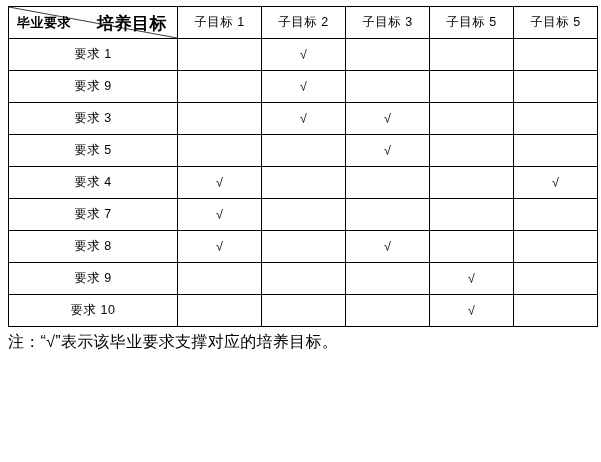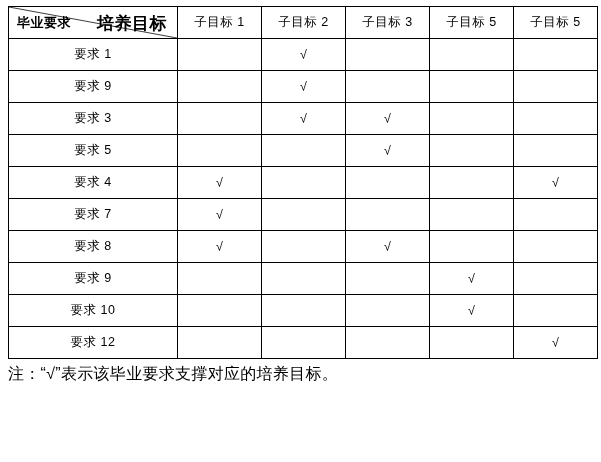--- a/index.html
+++ b/index.html
@@ -178,26 +178,18 @@
         <td class="mark"></td>
       </tr>
       <tr>
         <td class="req">要求 10</td>
         <td class="mark"></td>
         <td class="mark"></td>
         <td class="mark"></td>
         <td class="mark">√</td>
         <td class="mark"></td>
       </tr>
-      <tr>
-        <td class="req">要求 12</td>
-        <td class="mark"></td>
-        <td class="mark"></td>
-        <td class="mark"></td>
-        <td class="mark"></td>
-        <td class="mark">√</td>
-      </tr>
     </tbody>
   </table>
 
   <div class="note">注：“√”表示该毕业要求支撑对应的培养目标。</div>
 
 </div>
 
 </body></html>

